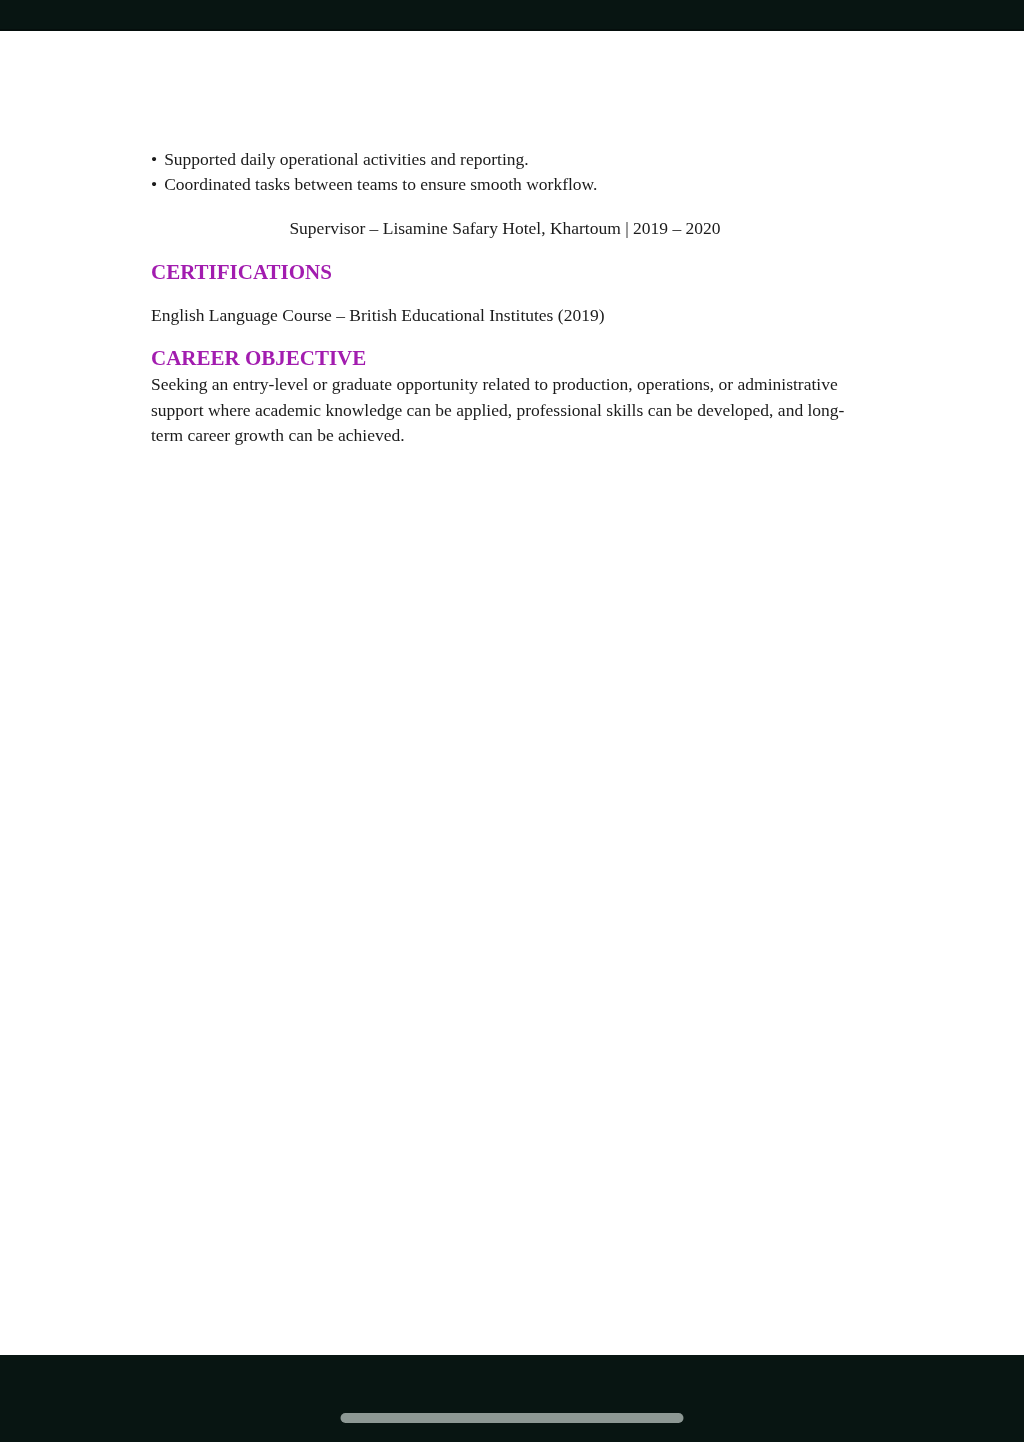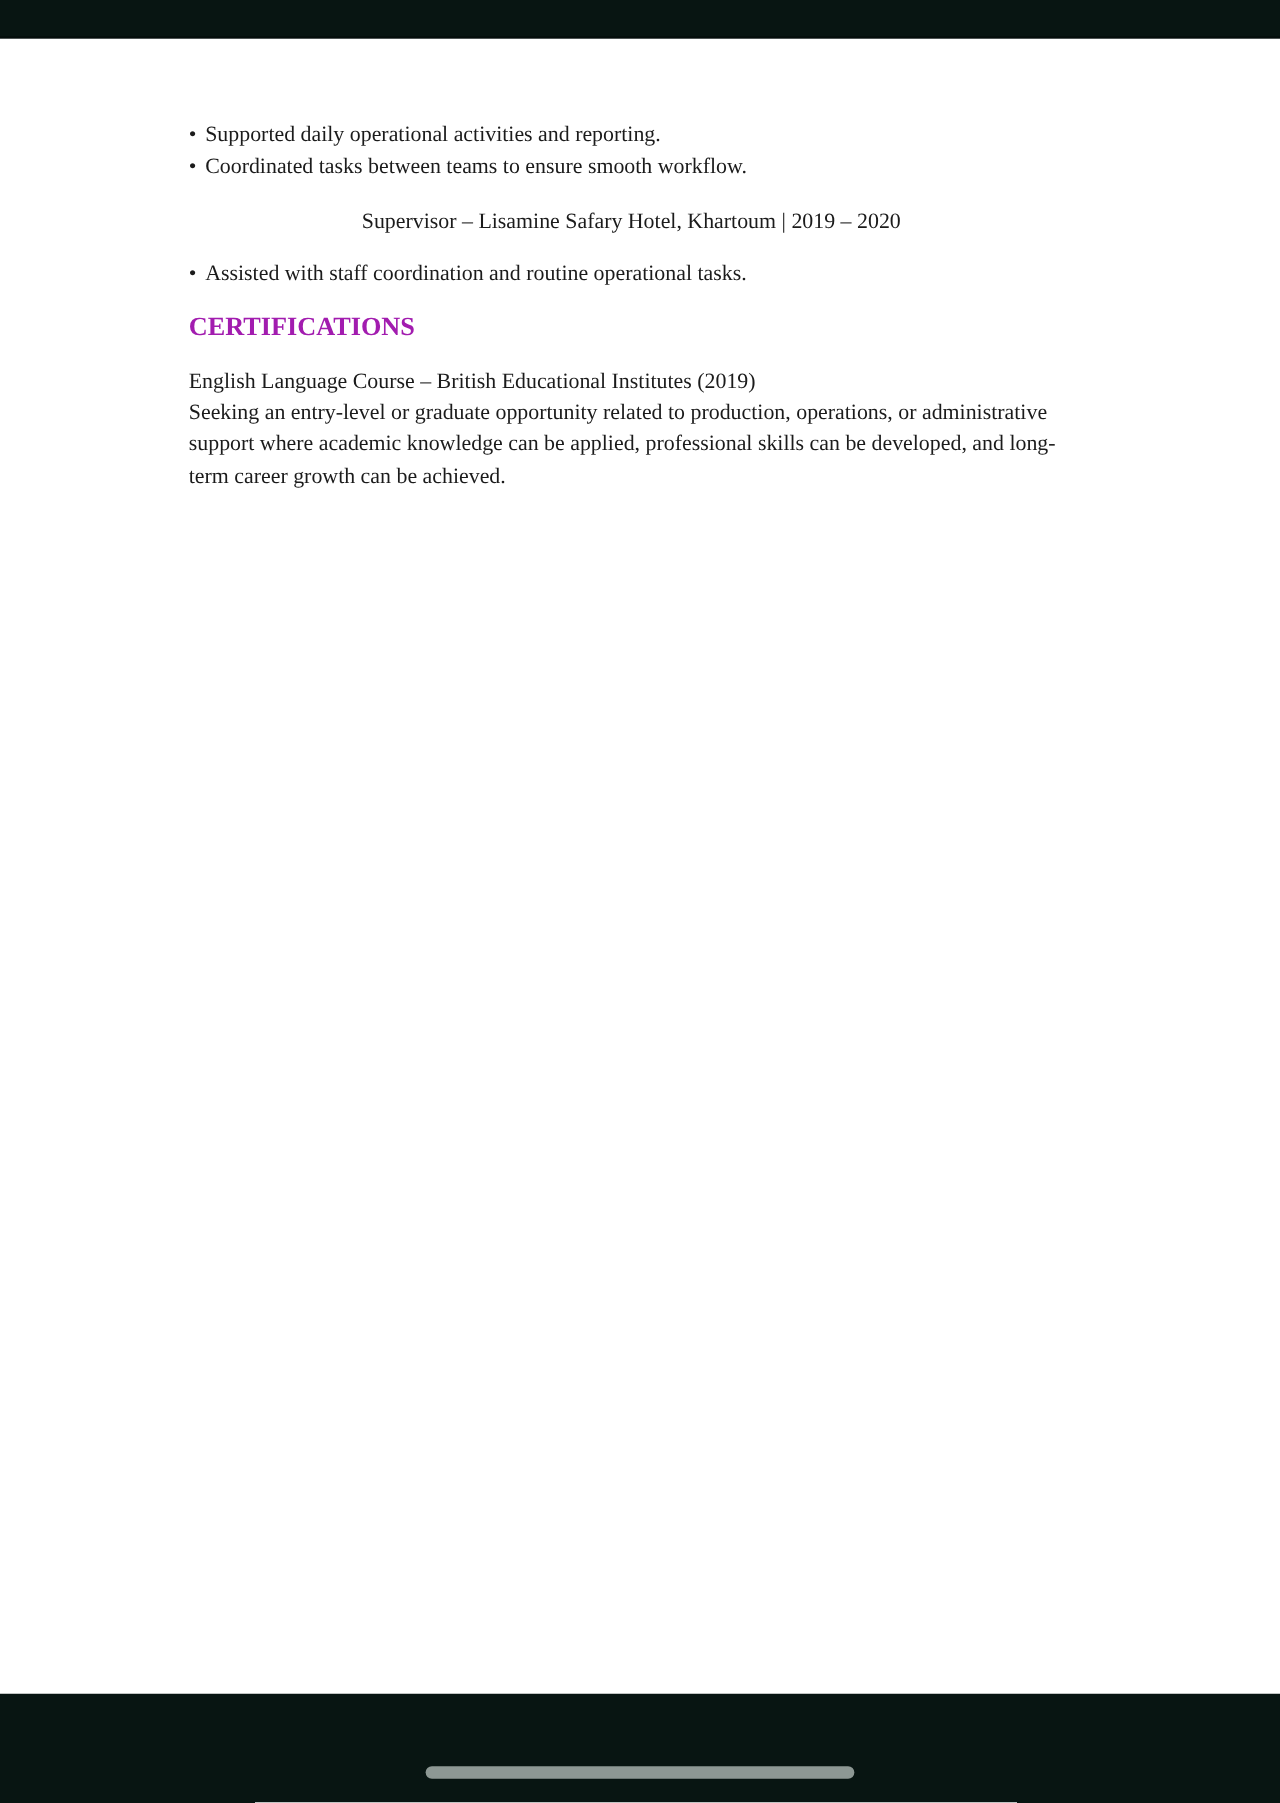--- a/index.html
+++ b/index.html
@@ -49,21 +49,21 @@
     top: 31px; left: 0;
     width: 1024px;
     height: 1324px;
     background: #ffffff;
   }
   .doc-content {
     position: absolute;
     top: 0;
     left: 151px;
     width: 708px;
-    padding-top: 64px;
+    padding-top: 116px;
     color: #1b1b1b;
     font-size: 17.5px;
     line-height: 24.5px;
   }
   .bullet-line {
     white-space: nowrap;
   }
   .bullet-glyph {
     display: inline-block;
     margin-right: 7px;
@@ -96,29 +96,27 @@
         <span class="bullet-glyph">•</span><span>Supported daily operational activities and reporting.</span>
       </div>
       <div class="bullet-line">
         <span class="bullet-glyph">•</span><span>Coordinated tasks between teams to ensure smooth workflow.</span>
       </div>
     </div>
 
     <div class="job-line">Supervisor – Lisamine Safary Hotel, Khartoum | 2019 – 2020</div>
 
     <div class="bullets-2">
-      <div class="bullet-line">
-        <span class="bullet-glyph">•</span><span>Assisted with staff coordination and routine operational tasks.</span>
-      </div>
     </div>
 
     <div class="doc-heading">CERTIFICATIONS</div>
 
     <div class="cert-line">English Language Course – British Educational Institutes (2019)</div>
 
+    <div class="doc-heading">CAREER OBJECTIVE</div>
 
     <div class="objective-par">Seeking an entry-level or graduate opportunity related to production, operations, or administrative support where academic knowledge can be applied, professional skills can be developed, and long-term career growth can be achieved.</div>
 
   </div>
 </div>
 
 <div class="bottom-bar">
   <div class="home-indicator"></div>
 </div>
 

